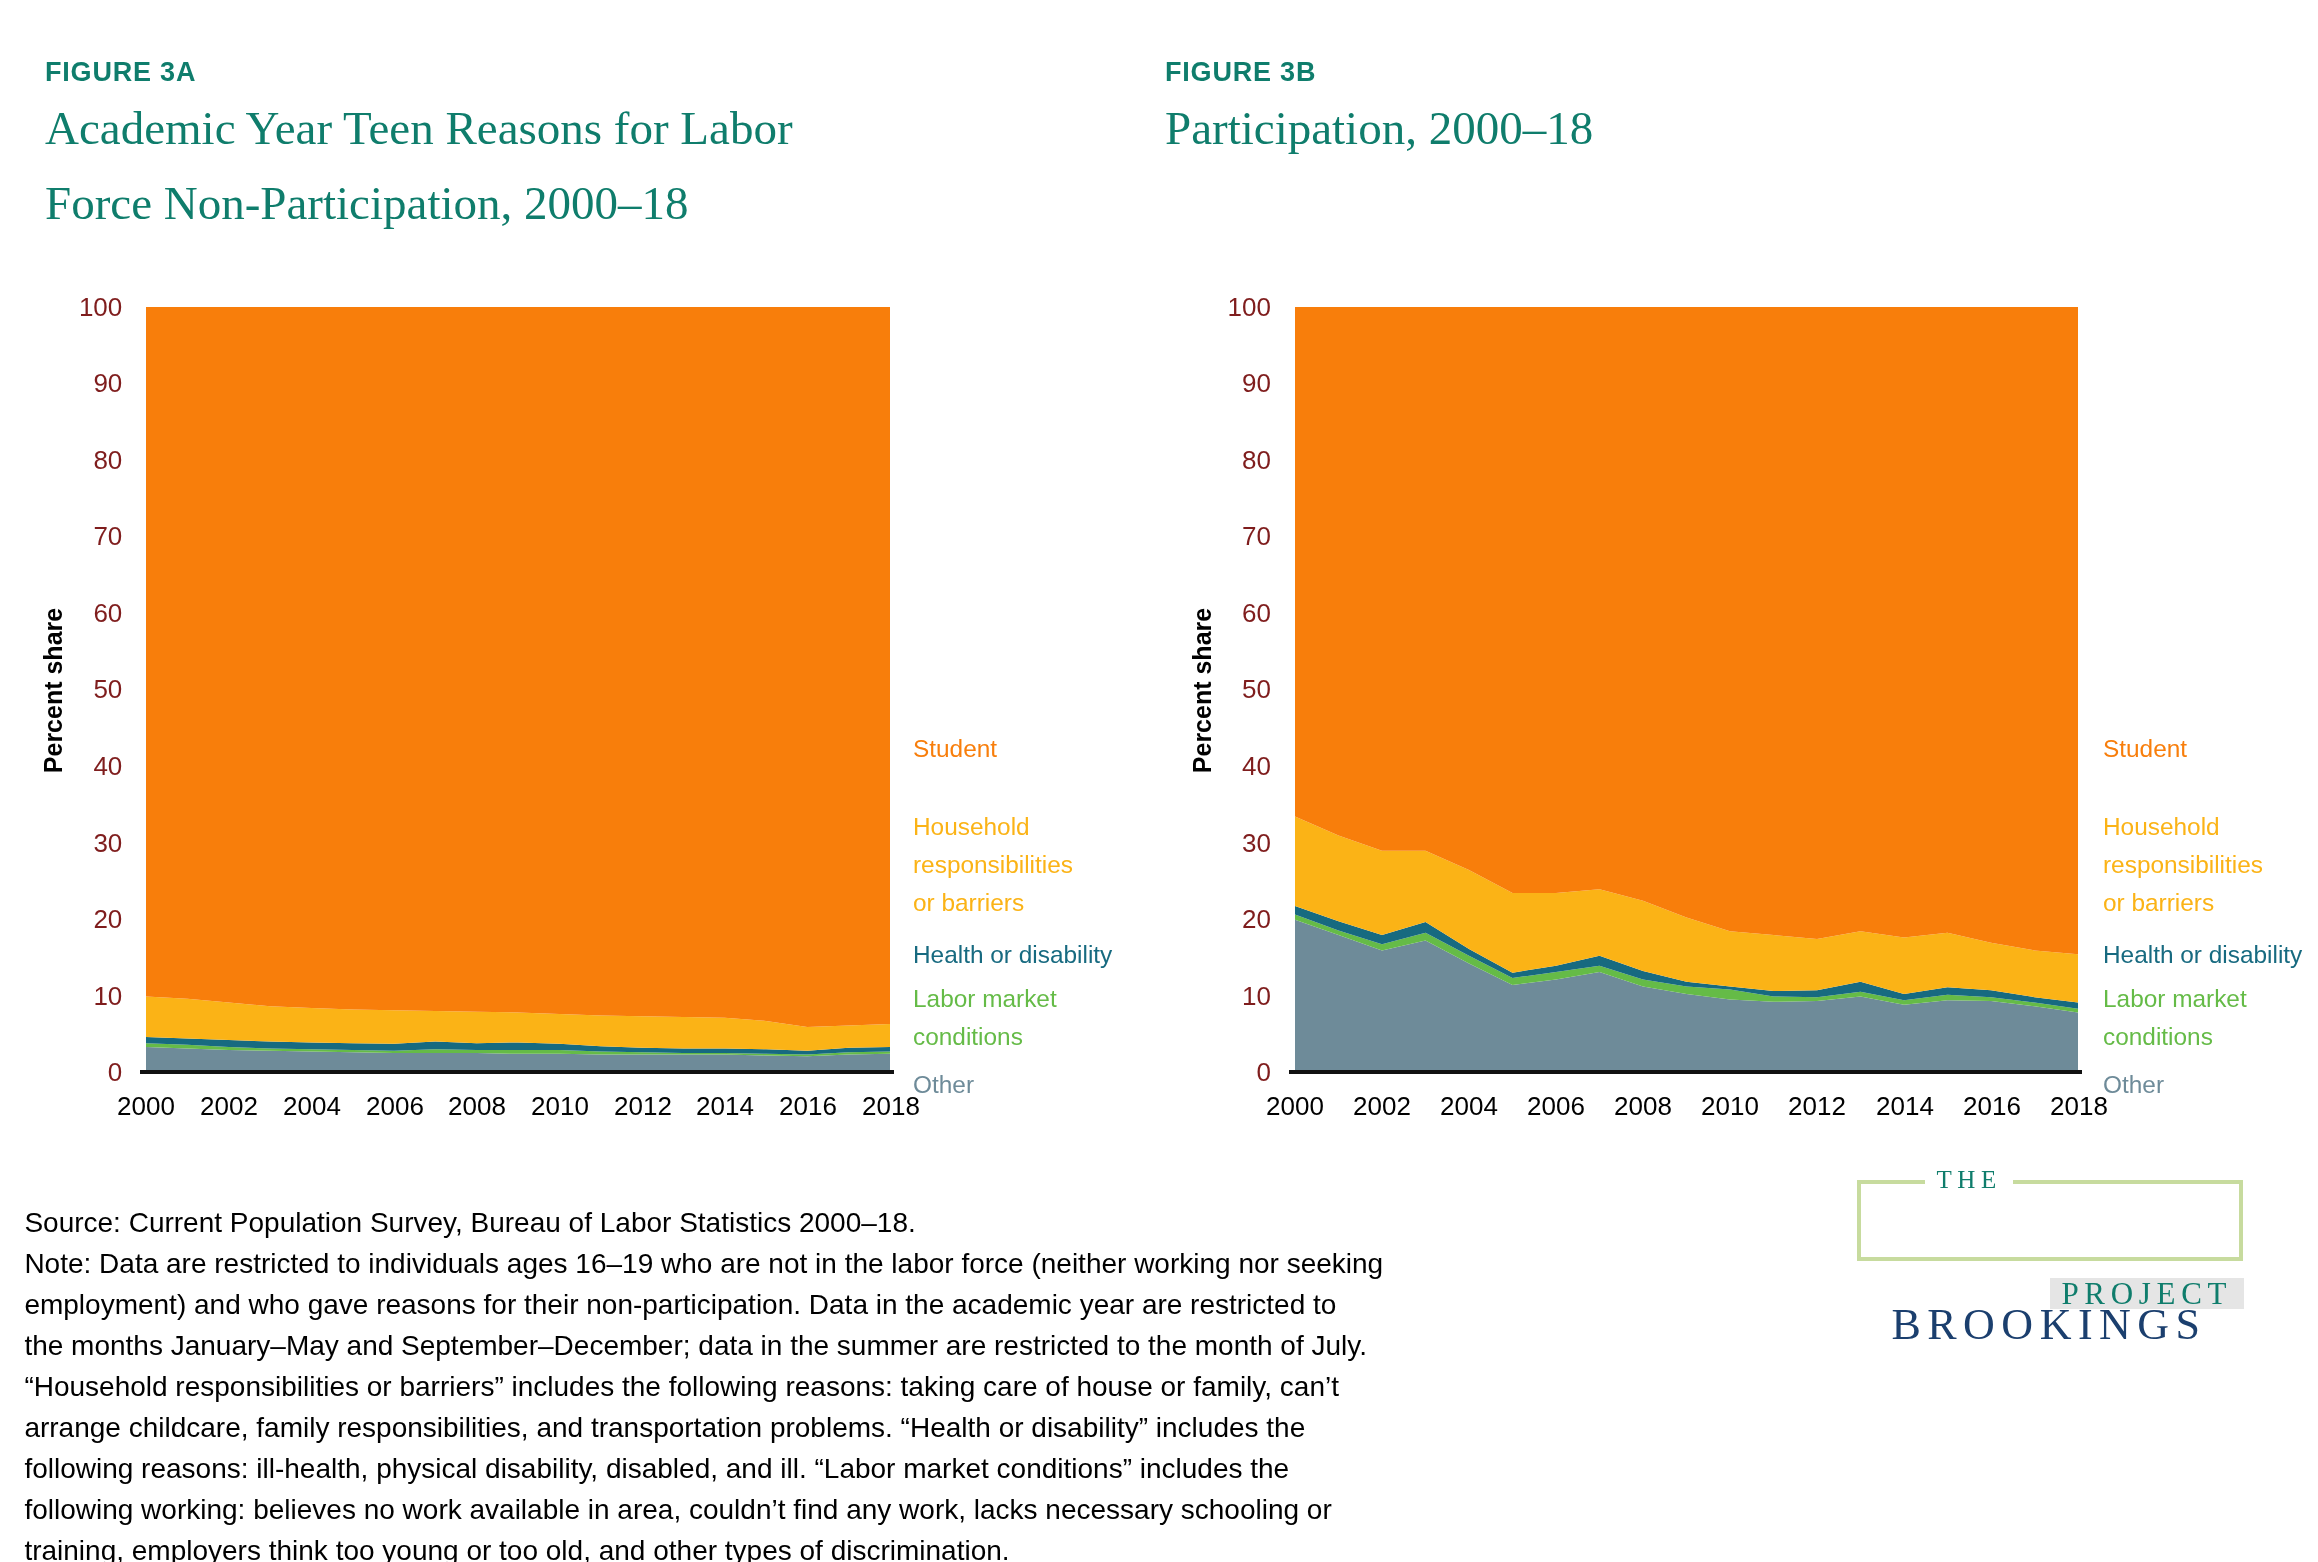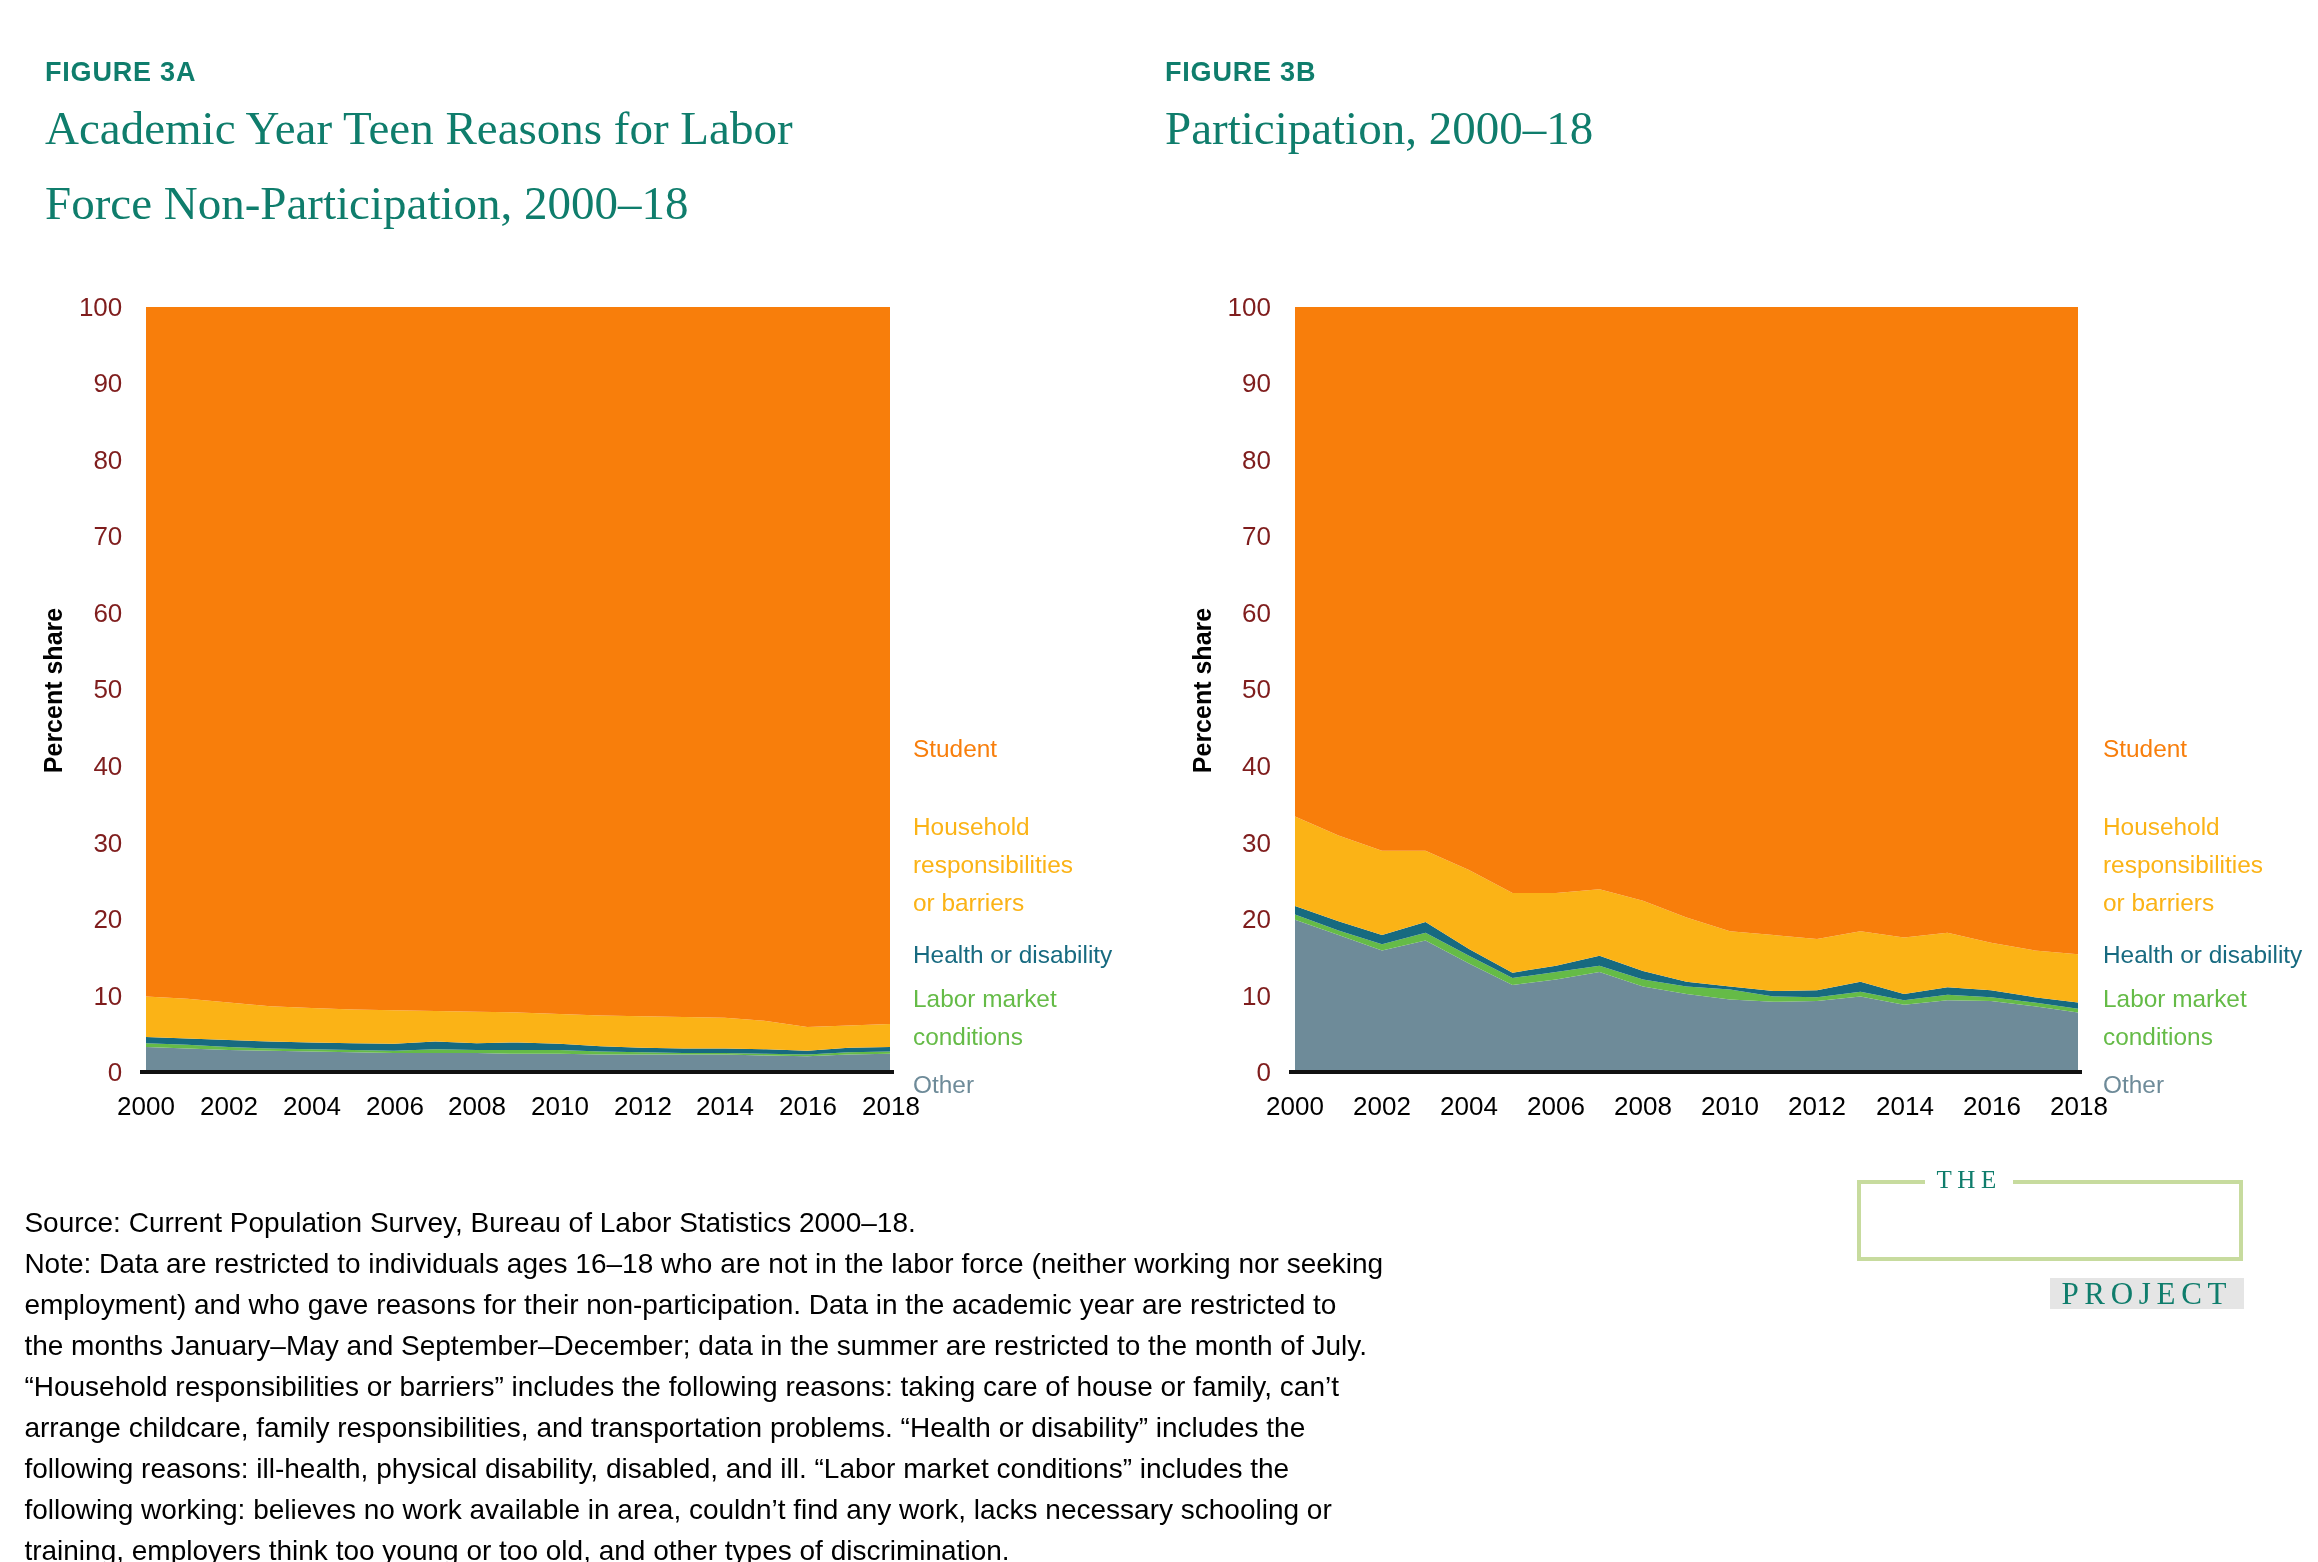--- a/index.html
+++ b/index.html
@@ -160,28 +160,29 @@
 responsibilities
 or barriers</div>
       <div class="legend-item" style="left: 2103px; top: 936px; color: rgb(23, 106, 128);">Health or disability</div>
       <div class="legend-item" style="left: 2103px; top: 980px; color: rgb(101, 187, 71);">Labor market
 conditions</div>
       <div class="legend-item" style="left: 2103px; top: 1066px; color: rgb(110, 139, 153);">Other</div>
     </div>
 
   <div class="note" id="note-block">
       <div class="note-line">Source: Current Population Survey, Bureau of Labor Statistics 2000–18.</div>
-      <div class="note-line">Note: Data are restricted to individuals ages 16–18 who are not in the labor force (neither working nor seeking</div>
+      <div class="note-line">Note: Data are restricted to individuals ages 16–19 who are not in the labor force (neither working nor seeking</div>
       <div class="note-line">employment) and who gave reasons for their non-participation. Data in the academic year are restricted to</div>
       <div class="note-line">the months January–May and September–December; data in the summer are restricted to the month of July.</div>
       <div class="note-line">“Household responsibilities or barriers” includes the following reasons: taking care of house or family, can’t</div>
       <div class="note-line">arrange childcare, family responsibilities, and transportation problems. “Health or disability” includes the</div>
       <div class="note-line">following reasons: ill-health, physical disability, disabled, and ill. “Labor market conditions” includes the</div>
       <div class="note-line">following working: believes no work available in area, couldn’t find any work, lacks necessary schooling or</div>
       <div class="note-line">training, employers think too young or too old, and other types of discrimination.</div>
     </div>
 
   <div class="logo-box"></div>
   <div class="logo-the">THE</div>
   <div class="logo-project">PROJECT</div>
+  <div class="logo-brookings">BROOKINGS</div>
 
 </div>
 
 
 </body></html>

